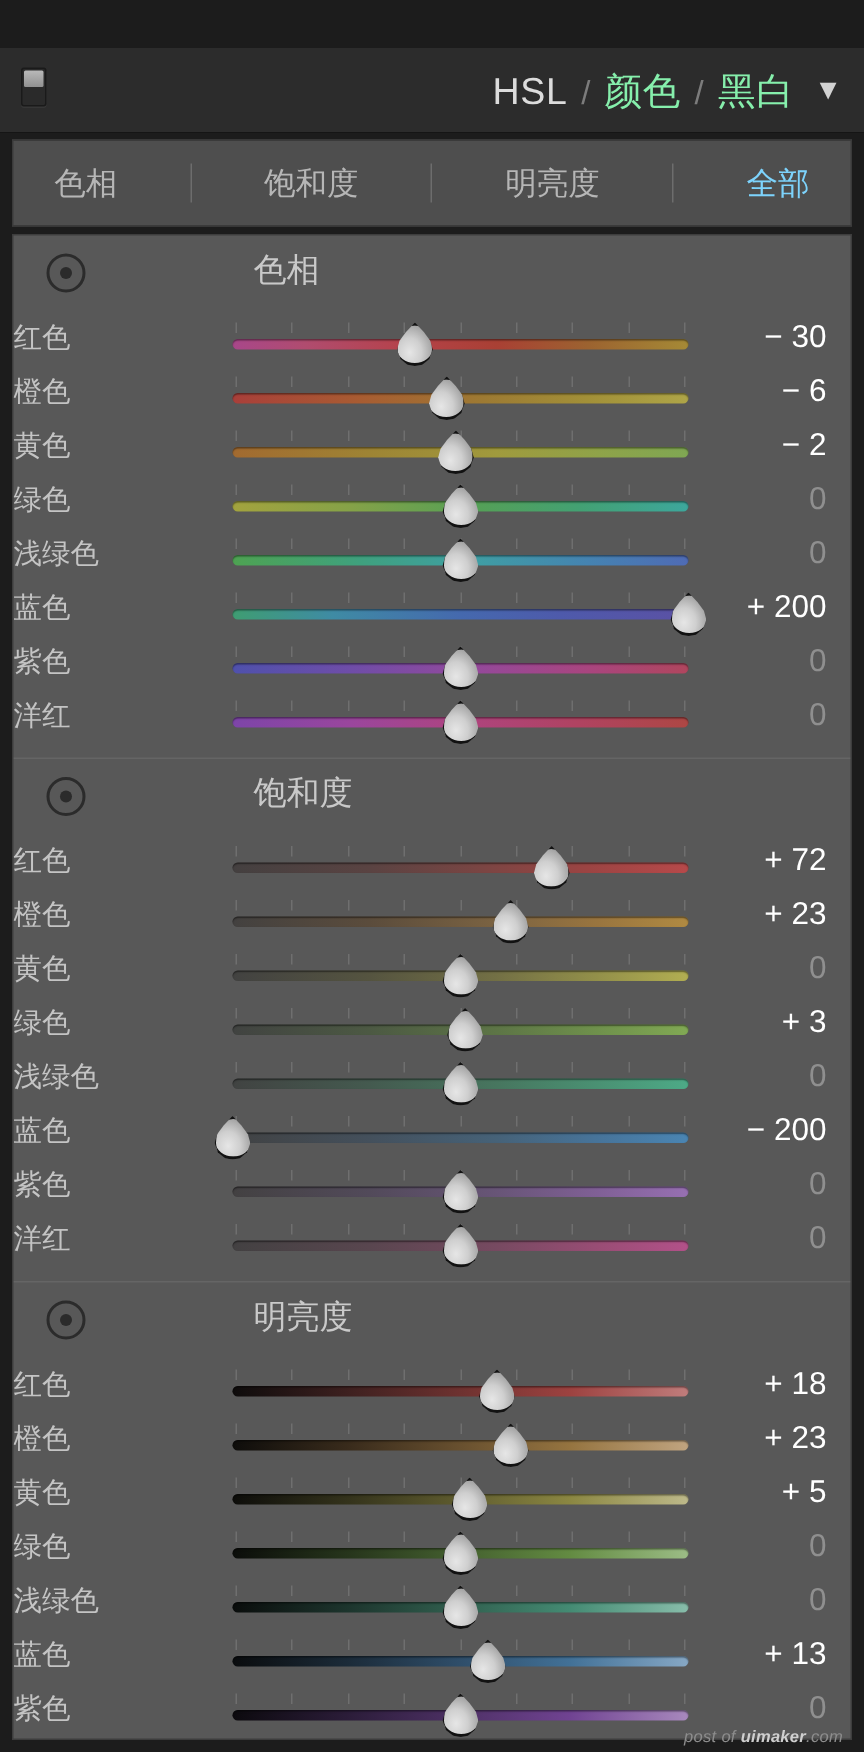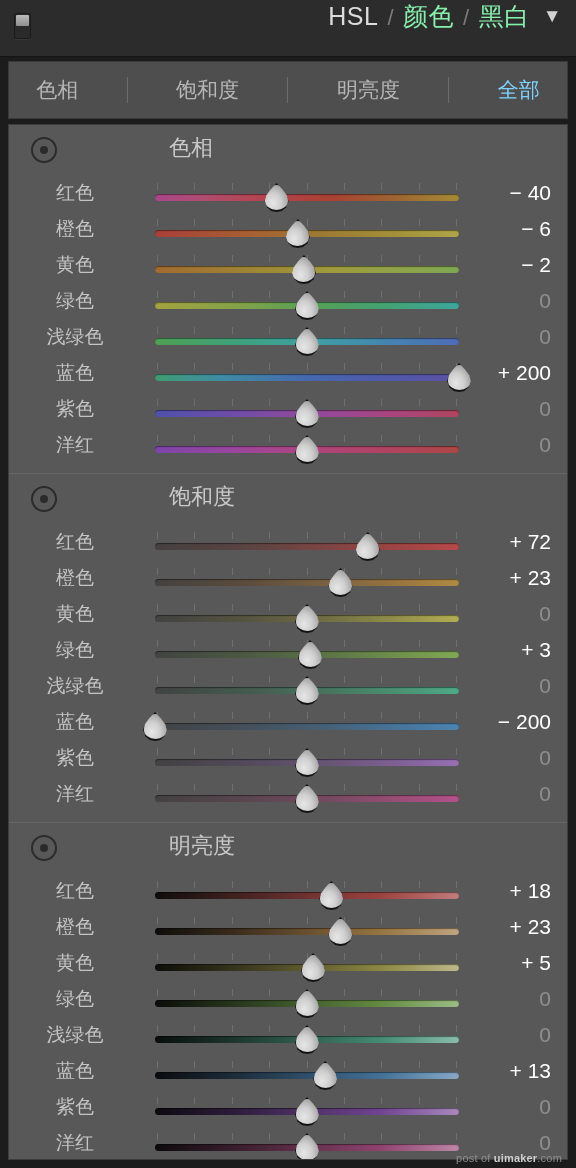--- a/index.html
+++ b/index.html
@@ -17,22 +17,23 @@
     background: #1c1c1c;
     display: flex; flex-direction: column;
   }
 
   
   .panel-header {
     position: relative;
     height: 57px;
     background: #2c2c2c;
     border-bottom: 1px solid #151515;
-    display: flex; align-items: flex-start;
+    display: flex; align-items: center;
     flex: 0 0 auto;
+    margin-top: 32px;
   }
   .enable-switch {
     position: absolute;
     left: 14px; top: 13px;
     width: 17px; height: 26px;
     background: #2a2a2a;
     border: 1px solid #1a1a1a;
     border-radius: 2px;
     box-shadow: 0 1px 0 rgba(255,255,255,0.05);
   }
@@ -118,21 +119,21 @@
   }
 
   
   .row {
     position: relative;
     height: 36px;
     display: flex; align-items: center;
   }
   .row-label {
     width: 146px;
-    text-align: center;
+    text-align: left;
     padding-right: 14px;
     font-size: 19px;
     color: #c4c4c4;
     white-space: nowrap;
   }
   .slider {
     position: relative;
     width: 304px;
     height: 36px;
   }
@@ -181,20 +182,21 @@
   .value.nonzero { color: #ffffff; }
 
   
   .watermark {
     position: absolute;
     right: 14px; bottom: 4px;
     font-size: 11px;
     color: #8d8d8d;
     letter-spacing: 0.2px;
     white-space: nowrap;
+    font-style: italic;
   }
   .watermark b { color: #cfcfcf; font-weight: bold; }
 </style>
 </head>
 <body>
 
 <div id="app">
 
   <div class="panel-header">
     <div class="enable-switch">
@@ -238,21 +240,21 @@
               <span></span>
               <span></span>
               <span></span>
               <span></span>
               <span></span>
               <span></span>
             </div>
             <div class="track" style="background: linear-gradient(90deg, rgb(168, 71, 138) 0%, rgb(176, 76, 111) 16%, rgb(181, 66, 74) 38%, rgb(169, 64, 52) 58%, rgb(156, 99, 48) 78%, rgb(165, 138, 54) 100%);"></div>
             <div class="handle" style="left: 40%;"></div>
           </div>
-          <div class="value nonzero">− 40</div>
+          <div class="value nonzero">− 30</div>
         </div>
         <div class="row">
           <div class="row-label">橙色</div>
           <div class="slider">
             <div class="ticks">
               <span></span>
               <span></span>
               <span></span>
               <span></span>
               <span></span>

